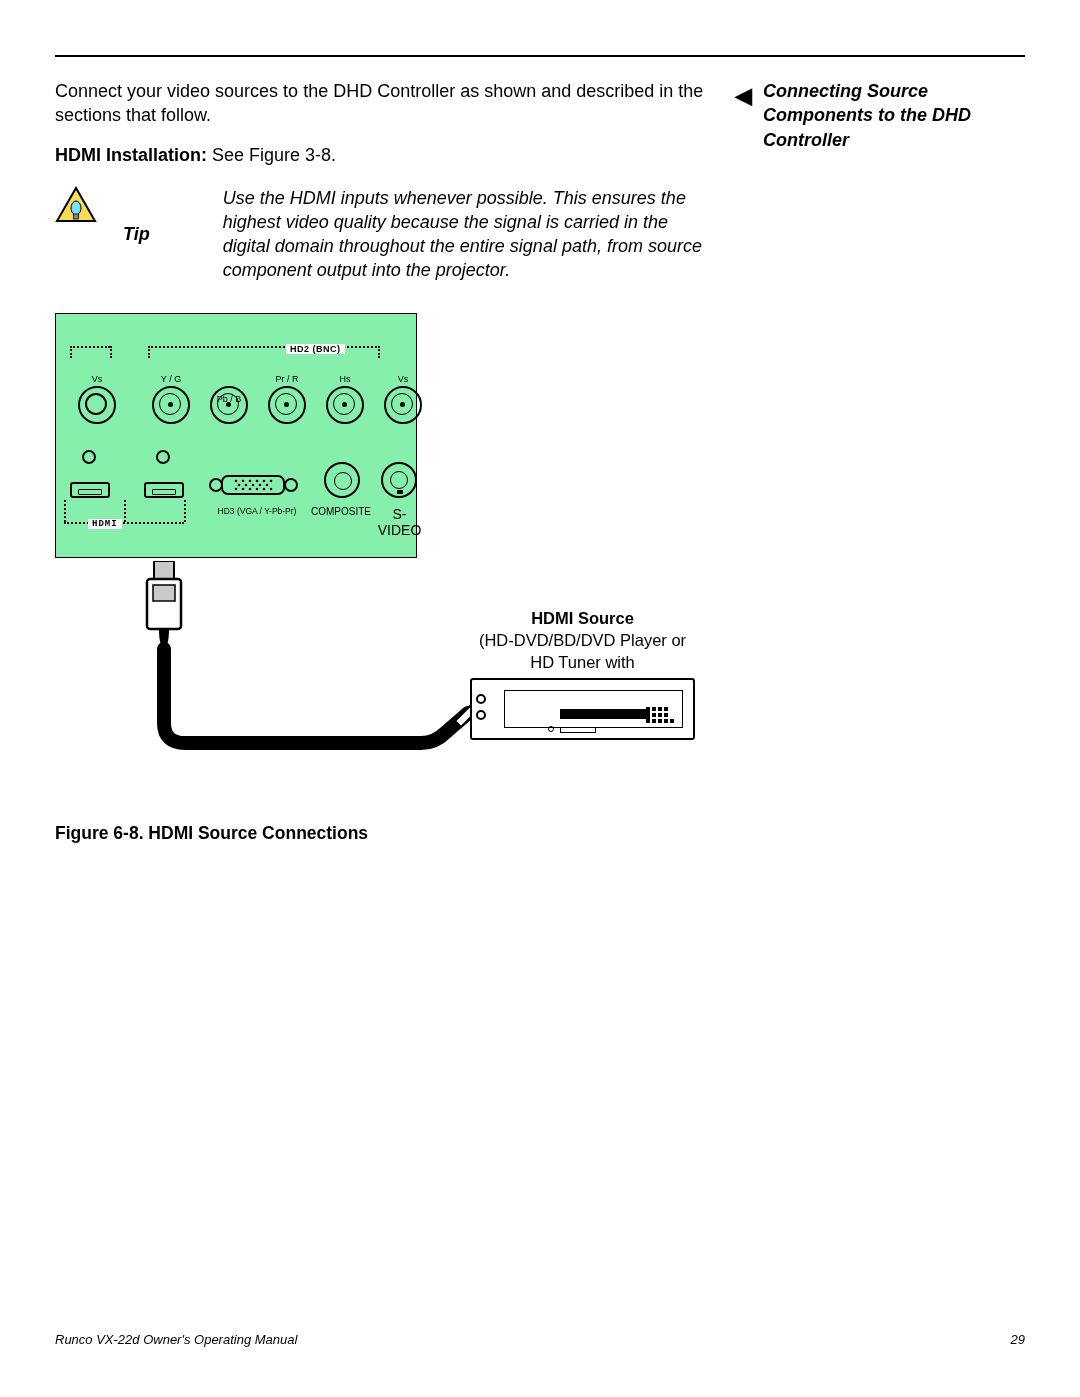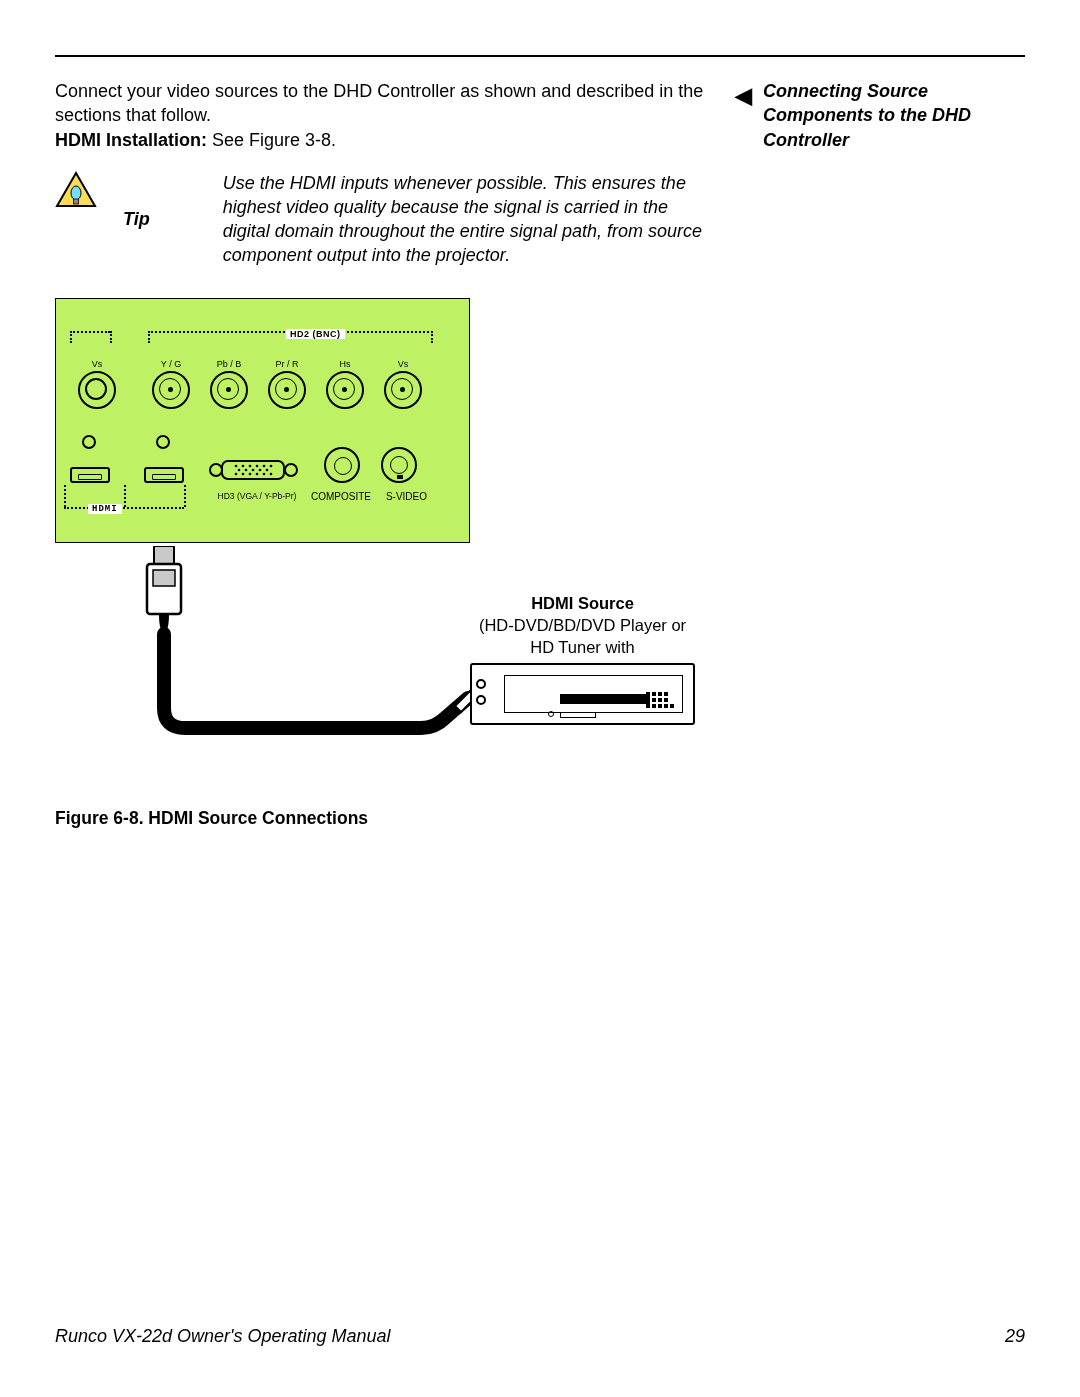--- a/index.html
+++ b/index.html
@@ -28,21 +28,21 @@
     margin-bottom: 22px;
   }
   .columns {
     display: flex;
     gap: 30px;
   }
   .left-col { flex: 1; }
   .right-col { width: 290px; }
   .intro {
     line-height: 1.35;
-    margin-bottom: 2px;
+    margin-bottom: 17px;
   }
   .sub-heading {
     margin-bottom: 18px;
   }
   .side-note {
     font-weight: bold;
     font-style: italic;
     line-height: 1.35;
     position: relative;
     padding-left: 28px;
@@ -79,45 +79,45 @@
     margin-left: 55px;
   }
   .figure-area {
     margin-top: 10px;
     position: relative;
     width: 645px;
     height: 470px;
   }
   .panel {
     border: 1.8px solid #000;
-    width: 415px;
+    width: 362px;
     height: 245px;
     position: relative;
-    background: #bef264;
+    background: #86efac;
   }
   .hd2-label {
     position:absolute; top: 30px; left: 230px;
     font-size: 9px; font-weight:bold; letter-spacing:0.5px;
     background:#fff; padding:0 4px;
   }
   .bnc-row { position:absolute; top:28px; left:14px; right:14px; height: 90px; }
   .bnc { position:absolute; width: 38px; height:38px; border:2.5px solid #000; border-radius:50%; top: 44px; }
   .bnc-inner { position:absolute; width: 22px; height:22px; border:1.5px solid #000; border-radius:50%; top:5px; left:5px;}
   .bnc-dot { position:absolute; width:5px; height:5px; background:#000; border-radius:50%; top: 14px; left:14px;}
   .port-label { position:absolute; font-size:9px; top: 32px; text-align:center; width:38px;}
   .bnc0 { left: 8px; }
   .bnc0 .bnc-inner{ border-width:2.5px;}
   .bnc1 { left: 82px; }
   .bnc2 { left: 140px; }
   .bnc3 { left: 198px; }
   .bnc4 { left: 256px; }
   .bnc5 { left: 314px; }
   .lbl0 { left:8px; }
   .lbl1 { left:82px; }
-  .lbl2 { left:140px; }
+  .lbl2 { left:140px;margin-top:20px; }
   .lbl3 { left:198px; }
   .lbl4 { left:256px; }
   .lbl5 { left:314px; }
   .small-circle { position:absolute; width:14px; height:14px; border:2.5px solid #000; border-radius:50%; }
   .sc1 { top: 136px; left: 26px;}
   .sc2 { top: 136px; left: 100px;}
   .hdmi-port {
     position:absolute; width:40px; height:16px;
     border:2px solid #000;
     border-radius: 3px;
@@ -140,21 +140,21 @@
     position:absolute; top:158px; left:150px; width:95px; height:26px;
   }
   .vga-port svg{display:block;}
   .vga-label { position:absolute; top:192px; left:146px; font-size:8.5px; width:110px; text-align:center;}
   .comp-port { position:absolute; top:148px; left:268px; width:36px; height:36px; border:2.5px solid #000; border-radius:50%;}
   .comp-port::after { content:''; position:absolute; left:8px; top:8px; width:16px; height:16px; border:1.5px solid #000; border-radius:50%;}
   .comp-label { position:absolute; top:192px; left:255px; font-size:10px; width:60px; text-align:center;}
   .svid-port { position:absolute; top:148px; left:325px; width:36px; height:36px; border:2.5px solid #000; border-radius:50%;}
   .svid-inner{position:absolute; left:7px; top:7px; width:18px; height:18px; border:1.5px solid #000; border-radius:50%;}
   .svid-key{position:absolute; left:14px; bottom:2px; width:6px; height:4px; background:#000;}
-  .svid-label { position:absolute; top:192px; left:316px; font-size:10px; width:55px; text-align:right;}
+  .svid-label { position:absolute; top:192px; left:316px; font-size:14px; width:55px; text-align:center;}
   .cable-svg { position:absolute; left:0; top:0; pointer-events:none;}
   .hdmi-plug {
     position:absolute; left:89px; top:248px; width:40px; height:90px;
   }
   .source-box {
     position:absolute; left:415px; top:365px; width:225px; height:62px;
     border:2.5px solid #000; border-radius:3px;
     background:#fff;
   }
   .source-front { position:absolute; left:32px; top:10px; right:10px; bottom:10px; border:1px solid #000;}
@@ -169,21 +169,21 @@
   .source-label {
     position:absolute; left:415px; top:294px; width:225px; text-align:center;
     font-size:16.5px; line-height:1.35;
   }
   .figure-caption {
     font-weight:bold; font-size:17.5px; margin-top:40px;
   }
   .footer {
     position:absolute; bottom:50px; left:55px; right:55px;
     display:flex; justify-content:space-between;
-    font-style:italic; font-size:18px;
+    font-style:italic; font-size:13px;
   }
   .footer .pg{ font-style:italic;margin-left:28px;}
 </style>
 </head>
 <body>
 
 <div class="page">
   <div class="divider"></div>
 
   <div class="columns">

